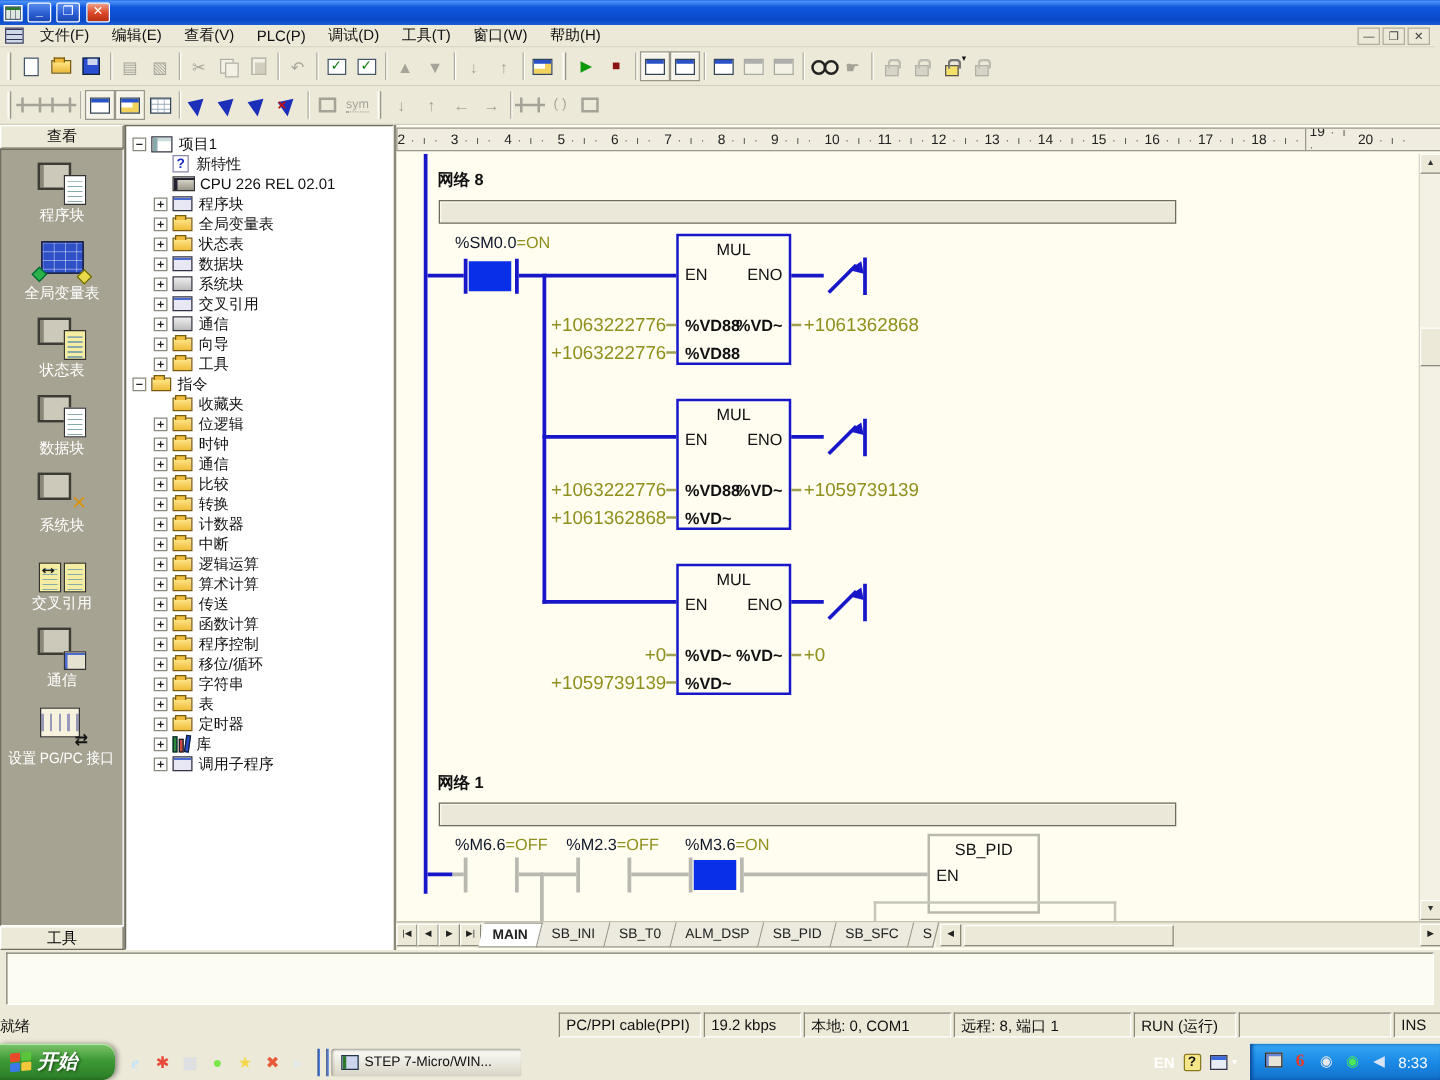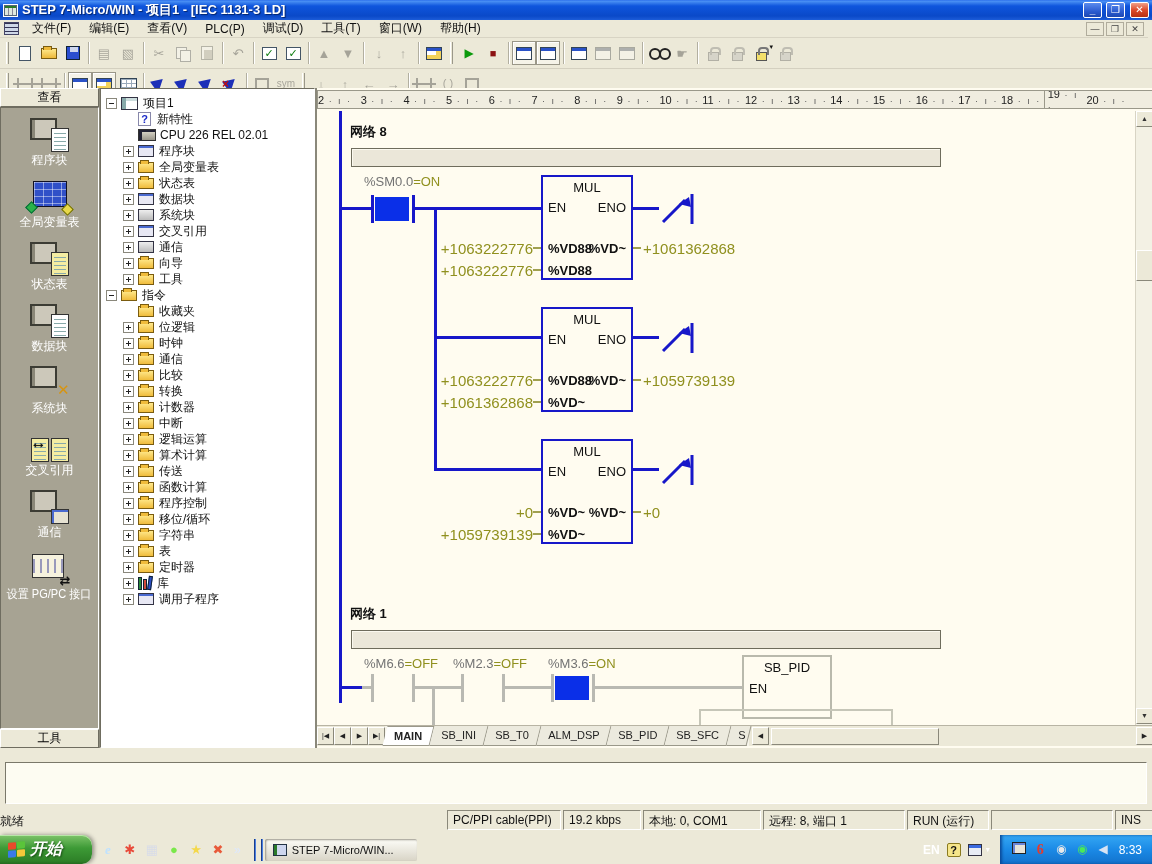--- a/index.html
+++ b/index.html
@@ -62,21 +62,21 @@
   .i-table{width:17px;height:13px;border:1px solid #345;background:#fff;
     background-image:linear-gradient(#9ab 1px,transparent 1px),linear-gradient(90deg,#9ab 1px,transparent 1px);background-size:5px 4px;}
   .i-contact{width:16px;height:12px;border-left:2px solid #333;border-right:2px solid #333;position:relative;}
   .i-contact::before{content:"";position:absolute;left:-6px;right:-6px;top:5px;height:2px;background:#333;}
   .i-coil{width:16px;height:12px;color:#333;font-size:11px;line-height:11px;text-align:center;}
   .i-coil::before{content:"( )";}
   .i-box{width:14px;height:12px;border:2px solid #333;}
   .symtx{font-size:10px;color:#333;border-bottom:1px dotted #a33;}
 
   
-  .workspace{position:absolute;left:0;top:88px;width:1152px;height:660px;}
+  .workspace{position:absolute;left:0;top:100px;width:1152px;height:660px;}
 
   
   .sidebar{position:absolute;left:0;top:0;width:100px;height:660px;display:flex;flex-direction:column;border-right:1px solid #8a887a;}
   .sbhead{height:19px;background:#ece9d8;border:1px solid;border-color:#fff #6f6d60 #6f6d60 #fff;text-align:center;font-size:12px;color:#111;line-height:17px;}
   .sbbody{flex:1;background:#a7a393;border:1px solid;border-color:#6f6d60 #fff #fff #6f6d60;display:flex;flex-direction:column;align-items:center;padding-top:6px;}
   .sbitem{height:62px;display:flex;flex-direction:column;align-items:center;color:#fff;font-size:12px;white-space:nowrap;}
   .si{position:relative;width:42px;height:38px;}
   .si .mon{position:absolute;left:1px;top:4px;width:27px;height:22px;background:#ccc8ba;border:2px solid #3c3c34;box-shadow:inset 3px 0 0 #8a8778;}
   .si .doc{position:absolute;right:2px;bottom:0;width:18px;height:24px;background:#fff;border:1px solid #333;
     background-image:repeating-linear-gradient(#8aa 0 1px,transparent 1px 4px);background-size:12px 100%;background-position:2px 4px;background-repeat:no-repeat;}
@@ -119,21 +119,21 @@
   .ruler{position:absolute;left:0;top:2px;width:837px;height:19px;background:#f0ede0;border:1px solid #9a988a;display:flex;overflow:hidden;align-items:center;}
   .rcell{width:42.7px;flex:none;font-size:11px;color:#222;}
   .rcell::after{content:" · ı ·";font-size:9px;color:#555;letter-spacing:2px;}
   .ladder{position:absolute;left:0;top:23px;width:818px;height:614px;overflow:hidden;}
   .abs{position:absolute;}
   .wireb{position:absolute;background:#1717c9;}
   .wireg{position:absolute;background:#b9b9b2;}
   .netname{position:absolute;font-size:13px;font-weight:bold;color:#111;white-space:nowrap;}
   .comment{position:absolute;height:19px;background:#ebe7d9;border:1px solid #6e6c5c;box-shadow:inset 1px 1px 0 #fbf9ef;}
   .lab{position:absolute;font-size:13px;white-space:nowrap;}
-  .lab .op{color:#737373;}
+  .lab .op{color:#0f172a;}
   .lab .st{color:#90901e;}
   .cbar{position:absolute;width:3px;height:28px;background:#1717c9;}
   .cbar.off{background:#b9b9b2;}
   .csq{position:absolute;width:34px;height:24px;background:#0a2fe8;}
   .mulbox{position:absolute;width:92px;height:105px;border:2px solid #1717c9;background:transparent;font-size:13px;color:#111;}
   .mulbox .bt{position:absolute;top:3px;left:0;width:100%;text-align:center;}
   .mulbox .ben{position:absolute;left:5px;top:23px;}
   .mulbox .beno{position:absolute;right:5px;top:23px;}
   .mulbox .o1{position:absolute;left:5px;top:64px;font-weight:bold;}
   .mulbox .o2{position:absolute;left:5px;top:86px;font-weight:bold;}
@@ -192,21 +192,20 @@
     background:linear-gradient(180deg,#35a8f4 0%,#1b8ae6 50%,#1272cc 100%);box-shadow:inset 2px 0 3px #0a4a9a;flex:none;}
   .trayico{width:15px;height:15px;font-size:12px;line-height:15px;text-align:center;flex:none;}
   .monico{width:14px;height:12px;background:#e8e4d8;border:1px solid #222;box-shadow:inset 2px 2px 0 #6a86d8;}
   .clock{font-size:12px;color:#fff;padding-left:2px;}
 </style>
 </head>
 <body>
 
 <div class="titlebar">
   <span class="appico"></span>
-  <span class="t-text">STEP 7-Micro/WIN - 项目1 - [IEC 1131-3 LD]</span>
   <span class="wbtn">_</span>
   <span class="wbtn">❐</span>
   <span class="wbtn close">✕</span>
 </div>
 
 <div class="menubar">
   <span class="mdiico"></span>
   <span class="mitem">文件(F)</span>
   <span class="mitem">编辑(E)</span>
   <span class="mitem">查看(V)</span>

